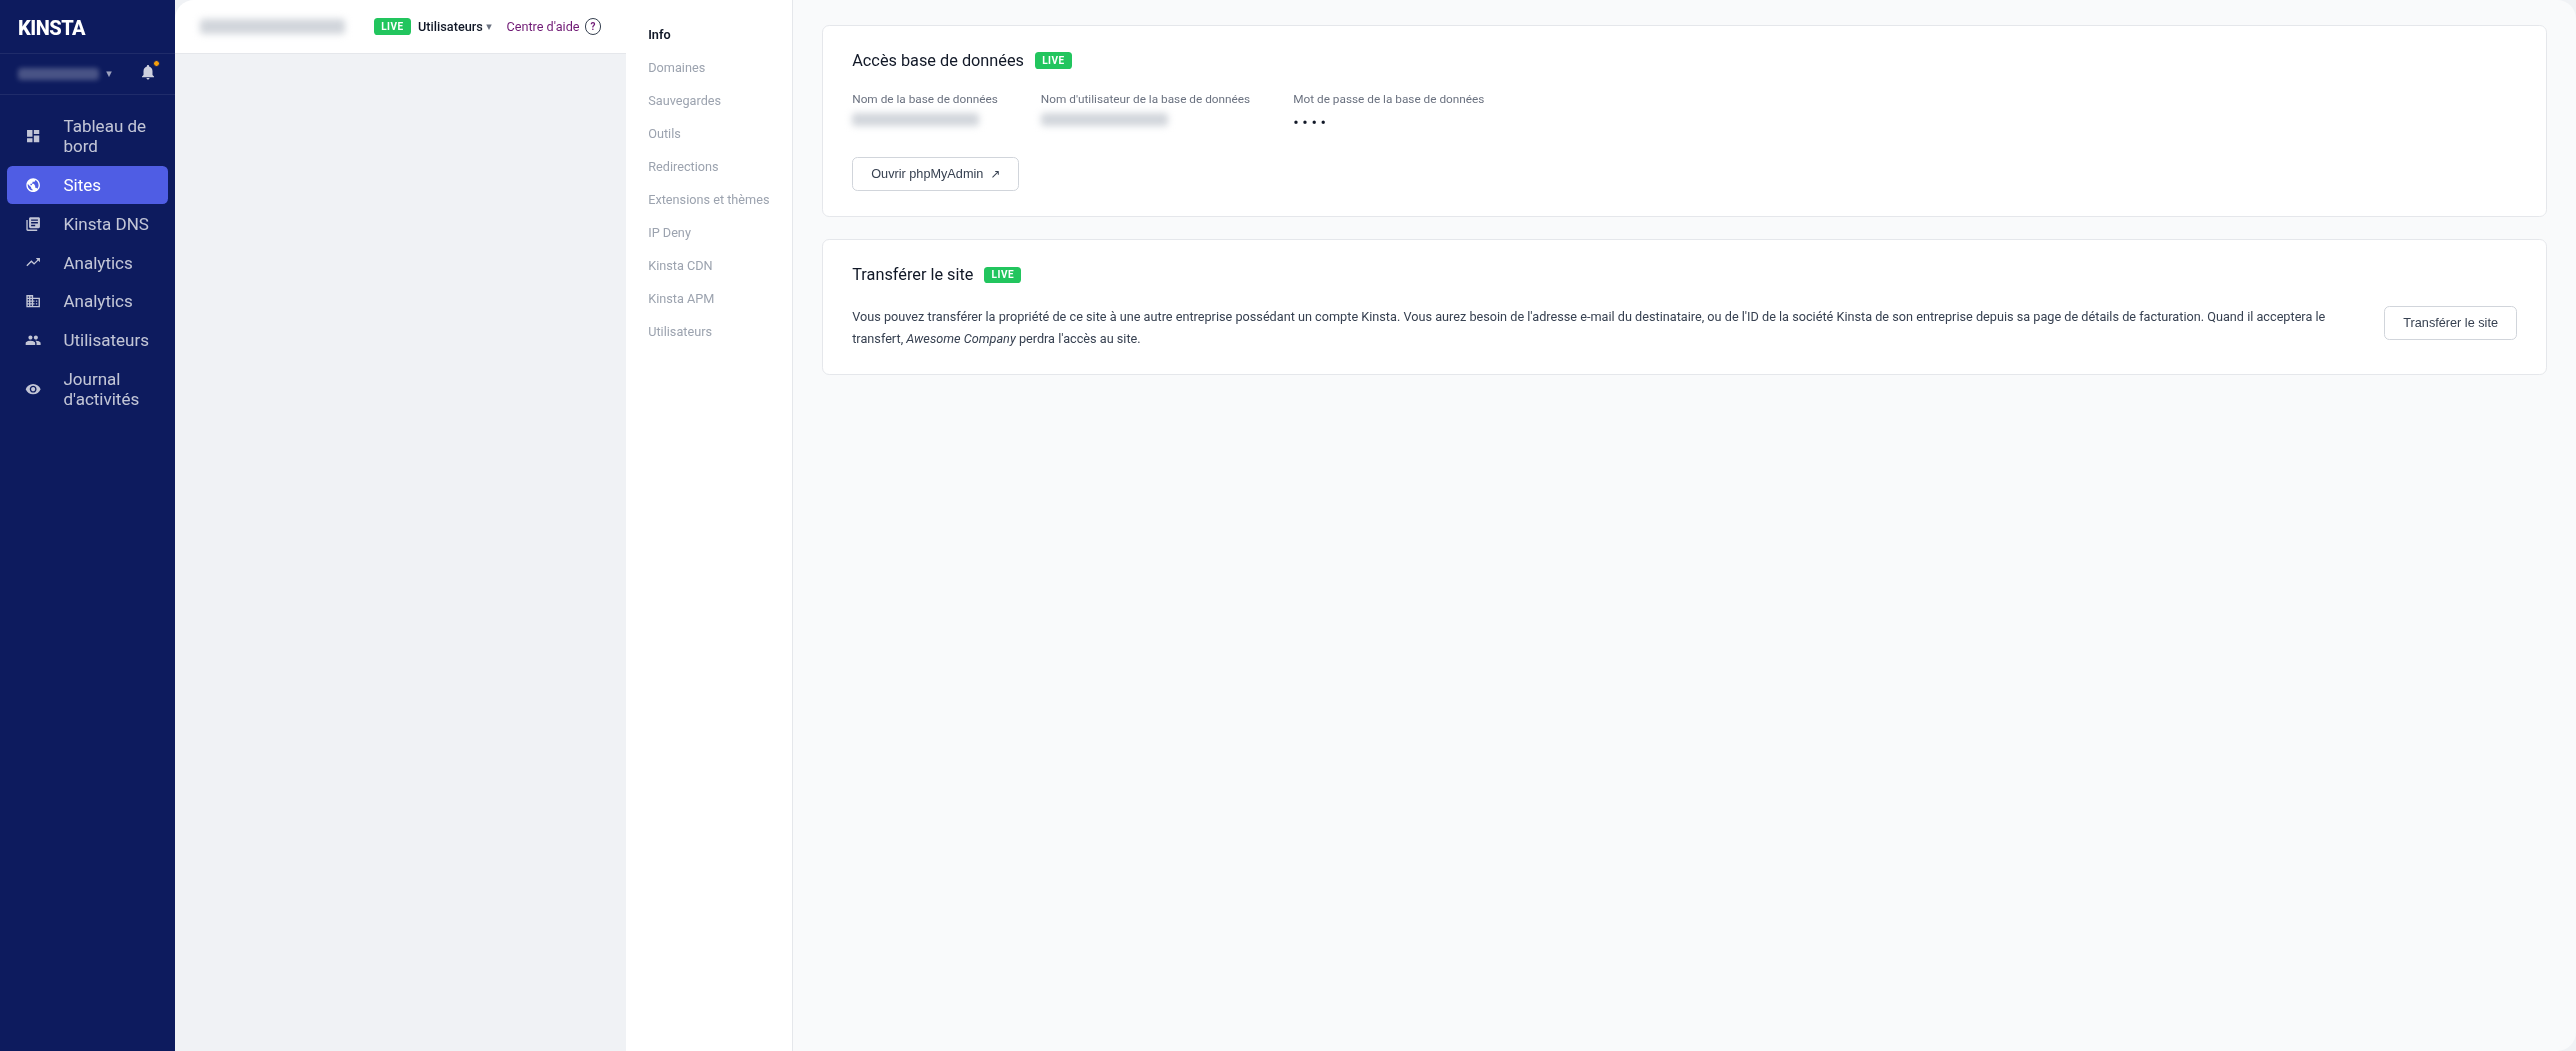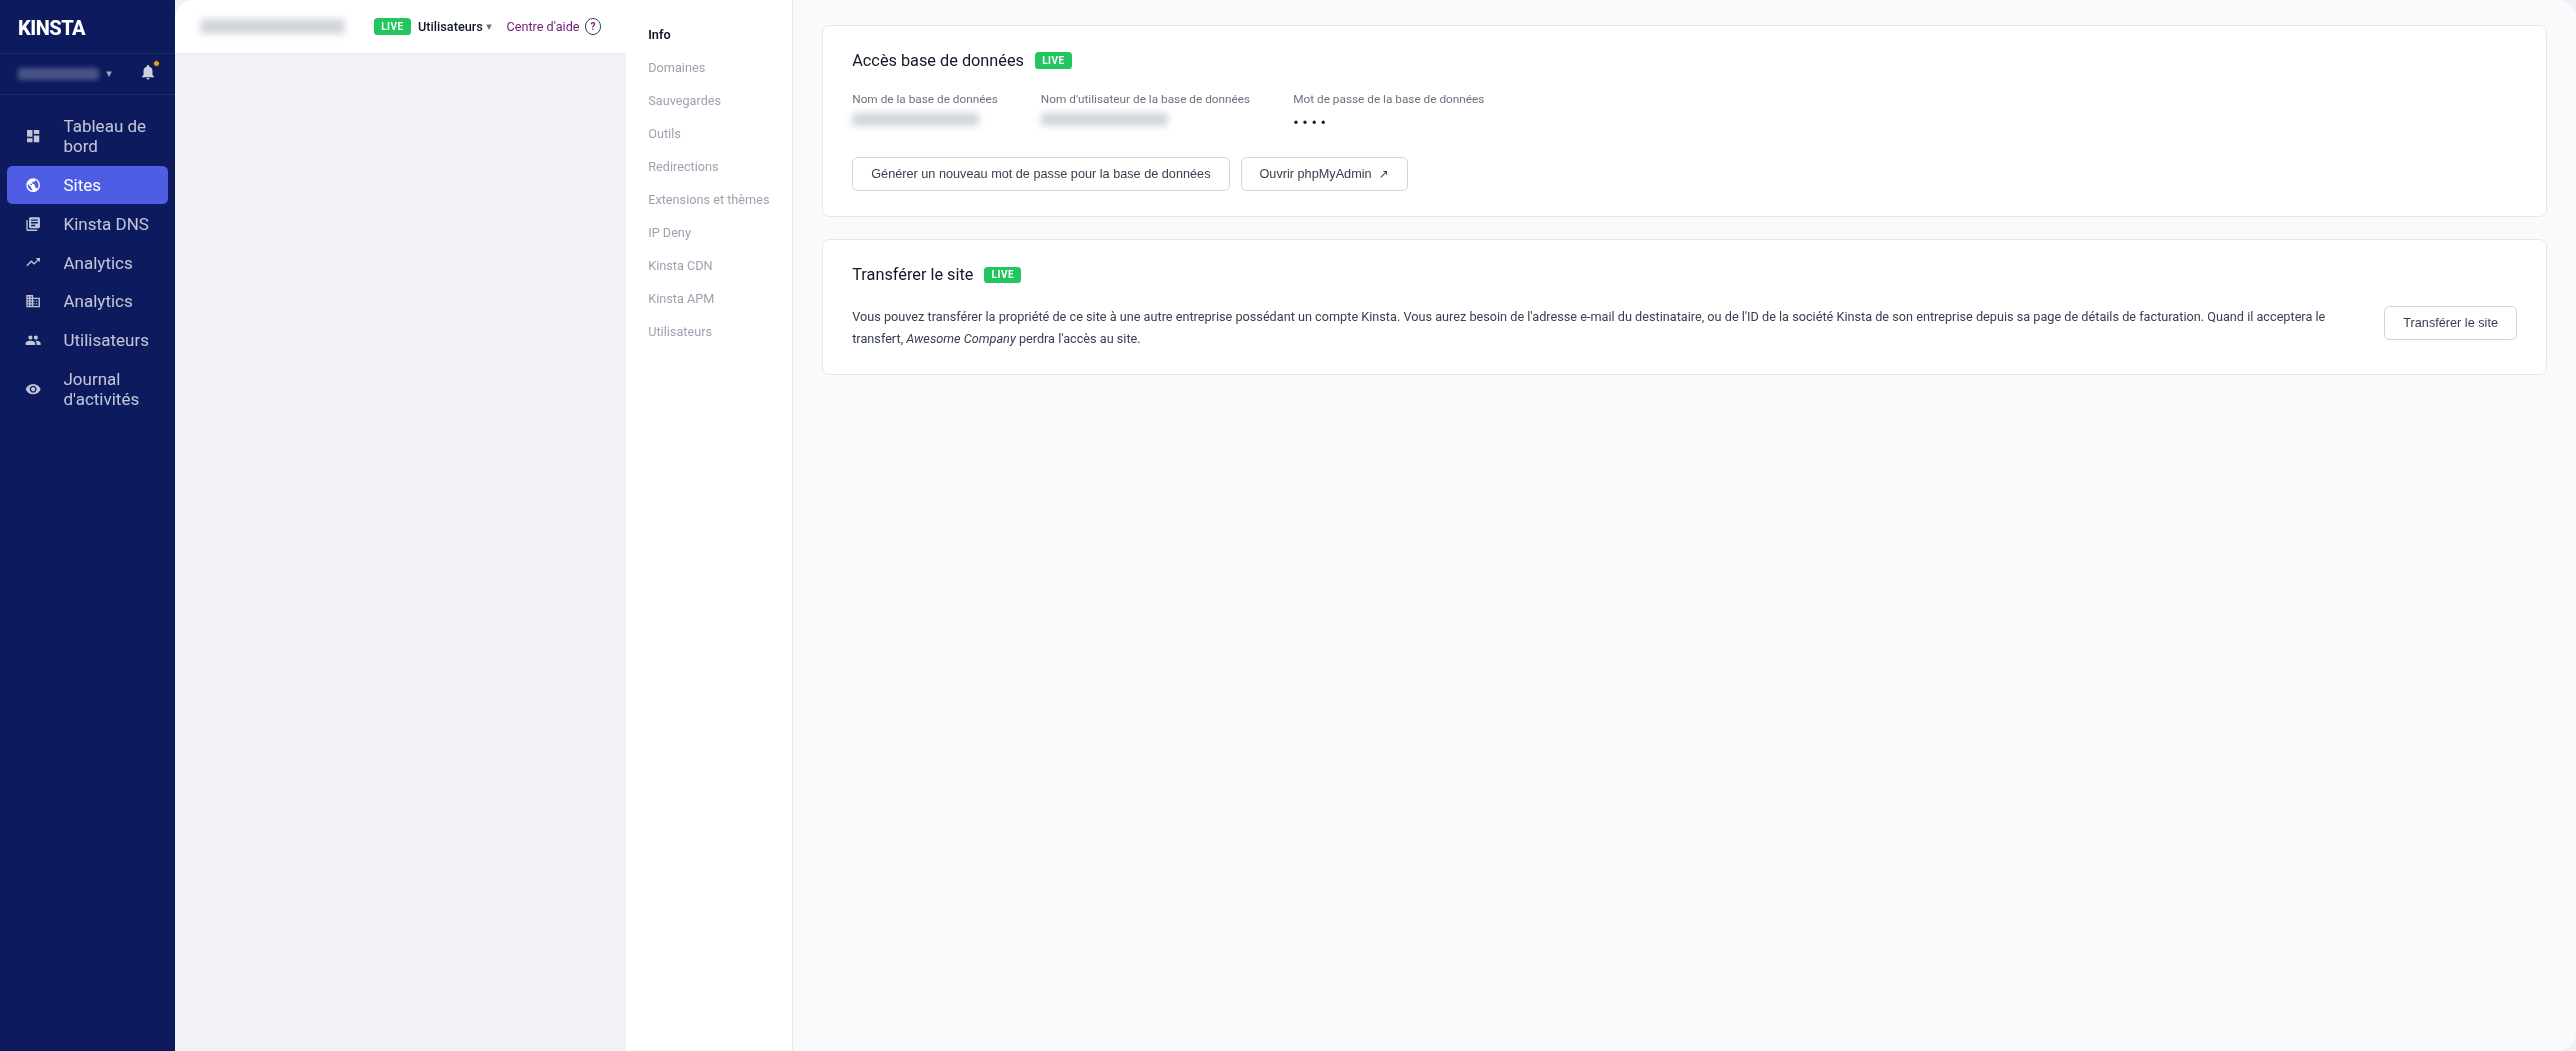--- a/index.html
+++ b/index.html
@@ -391,21 +391,20 @@
           <div class="db-field">
             <label>Nom d'utilisateur de la base de données</label>
             <div class="db-field-value-blur"></div>
           </div>
           <div class="db-field">
             <label>Mot de passe de la base de données</label>
             <span class="db-field-password">••••</span>
           </div>
         </div>
         <div class="btn-group">
-          <button class="btn-outline">Générer un nouveau mot de passe pour la base de données</button>
           <button class="btn-outline">
             <span>Ouvrir phpMyAdmin</span>
             <span class="external-icon">↗</span>
           </button>
         </div>
       </div>
 
       <div class="card">
         <div class="card-title">
           <span class="card-title-text">Transférer le site</span>

